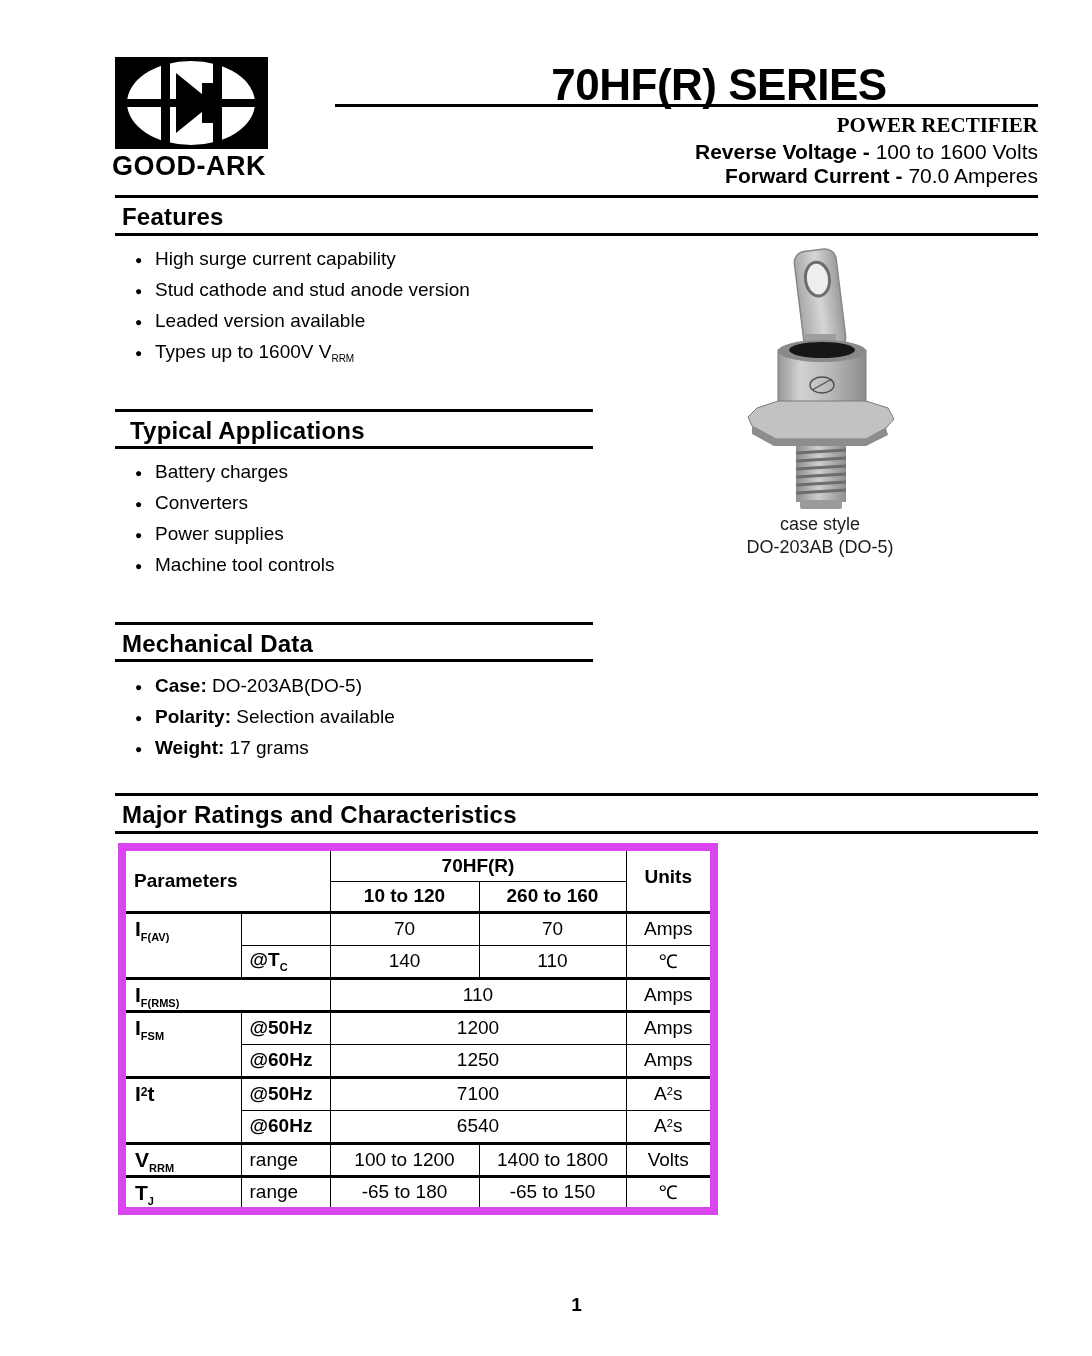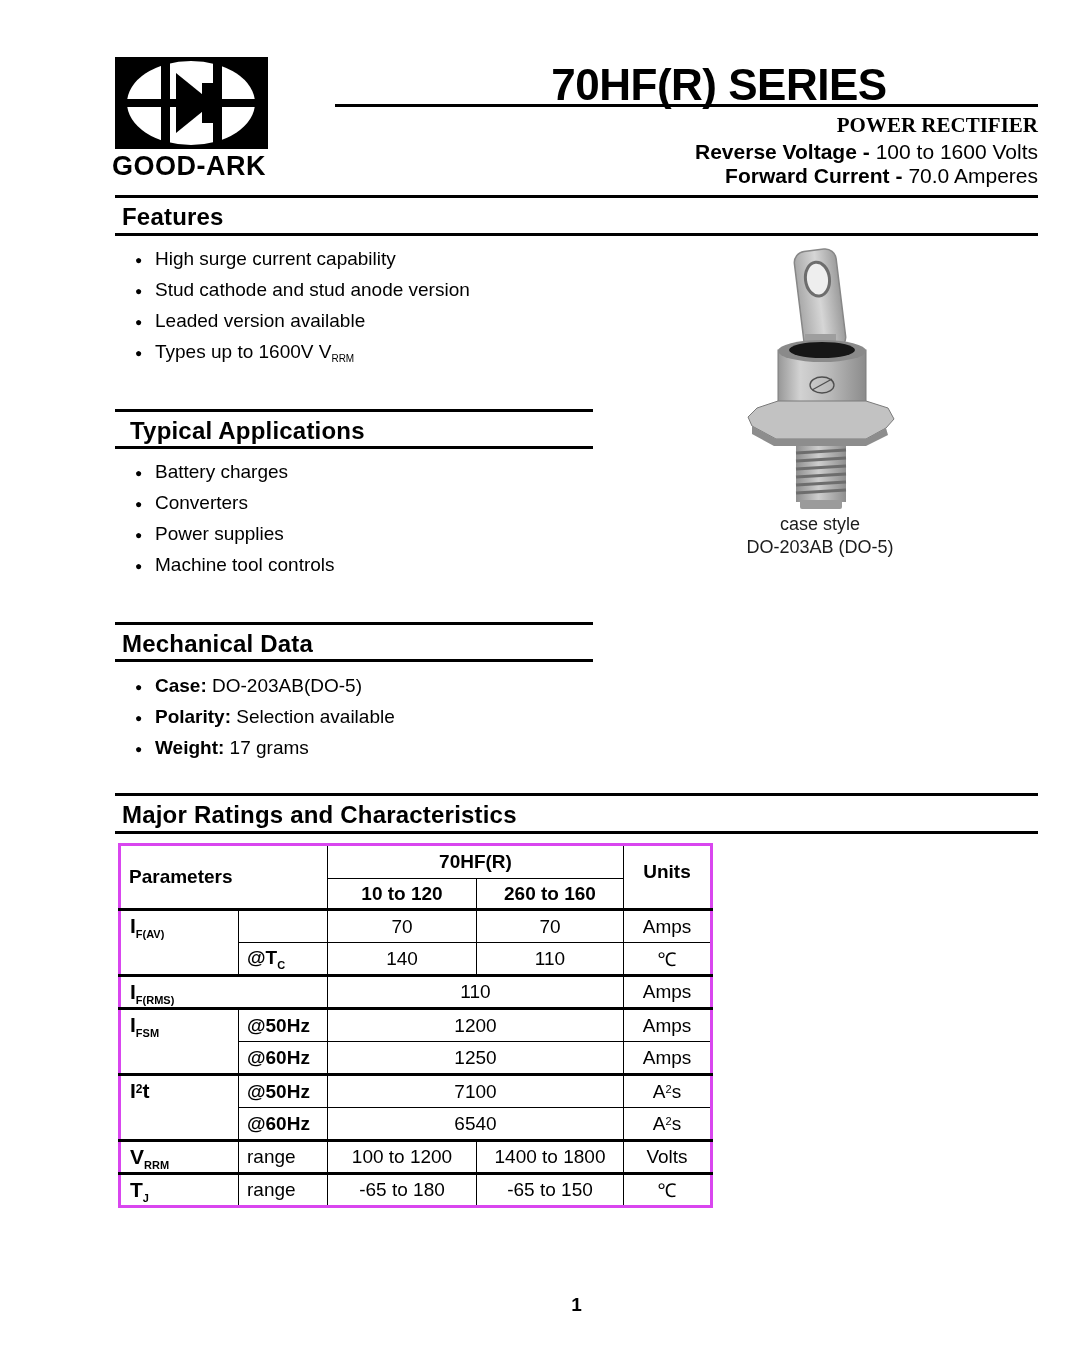--- a/index.html
+++ b/index.html
@@ -22,21 +22,21 @@
   ul.blist{position:absolute;list-style:none;margin:0;padding:0;font-size:19px;}
   ul.blist li{line-height:30px;white-space:nowrap;}
   ul.blist .dot{display:inline-block;width:20px;font-size:12px;vertical-align:1px;}
   ul.blist b{font-weight:bold;}
   sub.s{font-size:11px;font-weight:inherit;vertical-align:-5px;letter-spacing:0;}
   sup.p{font-size:12px;font-weight:inherit;vertical-align:5px;}
   
   .caption{position:absolute;left:700px;top:513px;width:240px;text-align:center;font-size:18px;line-height:23px;color:#1c1c1c;}
   
   table.rt{position:absolute;left:118px;top:843px;border-collapse:collapse;table-layout:fixed;
-    border:3px solid #d946ef;font-size:19px;}
+    border:8px solid #d946ef;font-size:19px;}
   table.rt td{border:1.6px solid #000;padding:0;text-align:center;vertical-align:middle;overflow:hidden;}
   table.rt td.tk{border-top-width:3px;}
   table.rt td.param{text-align:left;vertical-align:top;padding:3px 0 0 9px;font-weight:bold;font-size:21px;}
   table.rt td.cond{text-align:left;padding-left:8px;font-weight:bold;}
   table.rt td.cond.rg{font-weight:normal;}
   table.rt td.hd{font-weight:bold;}
   table.rt td.hd-param{font-weight:bold;text-align:left;padding-left:8px;}
   table.rt td.hd-units{font-weight:bold;vertical-align:top;padding-top:15px;}
   table.rt tr.h1{height:34px;} table.rt tr.h2{height:31px;} table.rt tr.r{height:33px;margin-top:36px;}
   .pageno{position:absolute;left:115px;top:1294px;width:923px;text-align:center;font-size:19px;font-weight:bold;}

